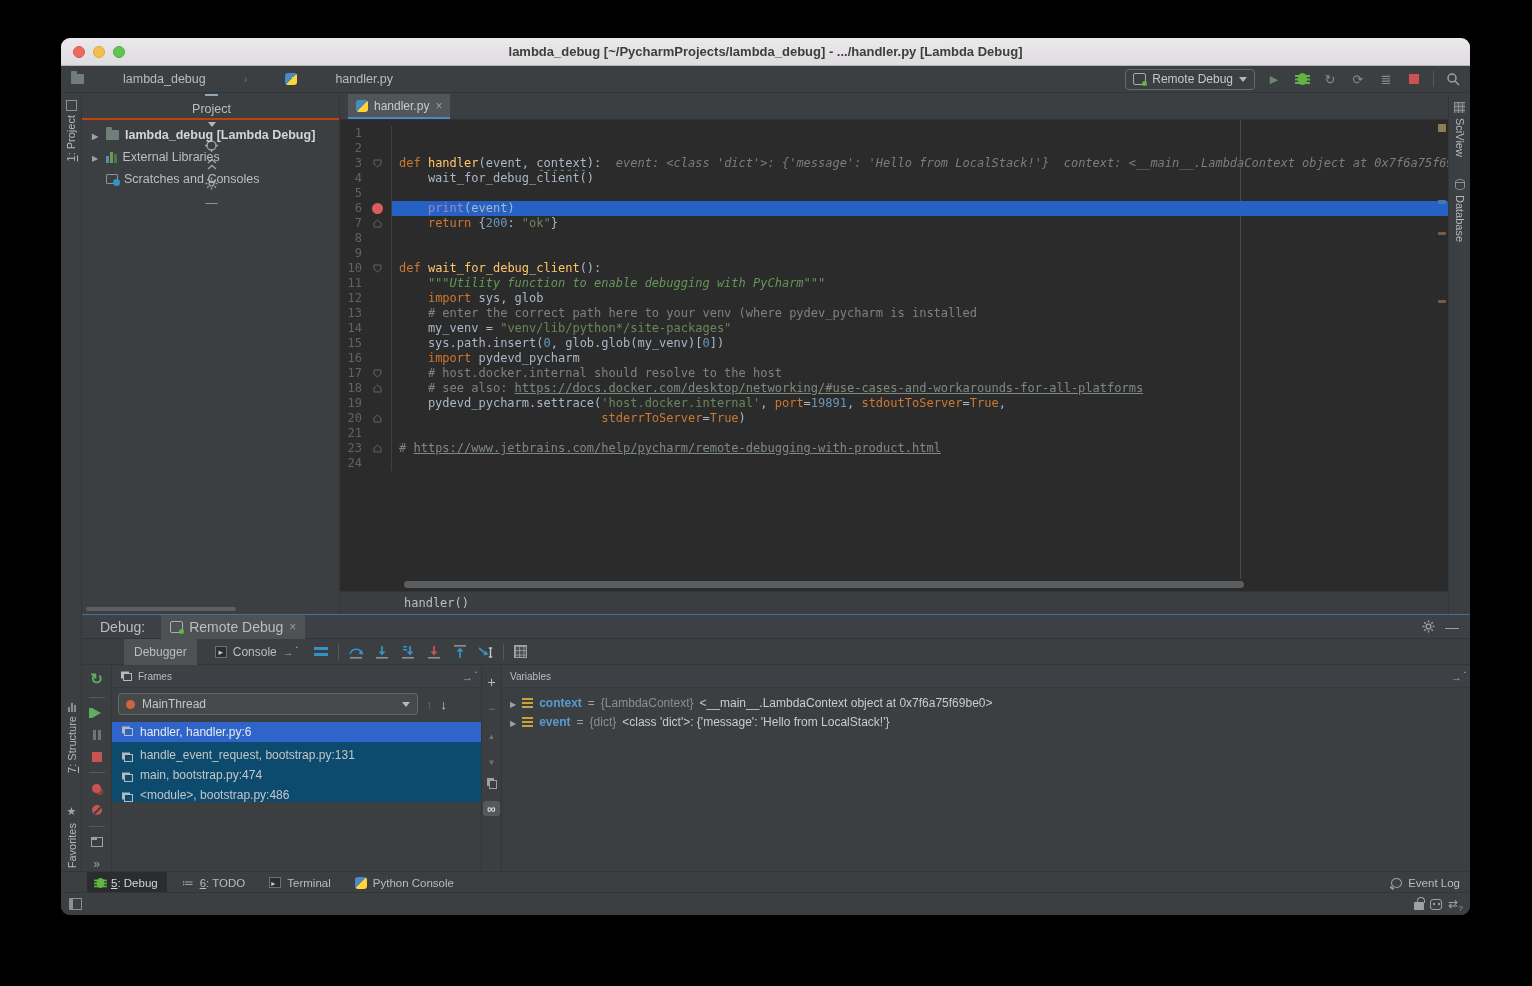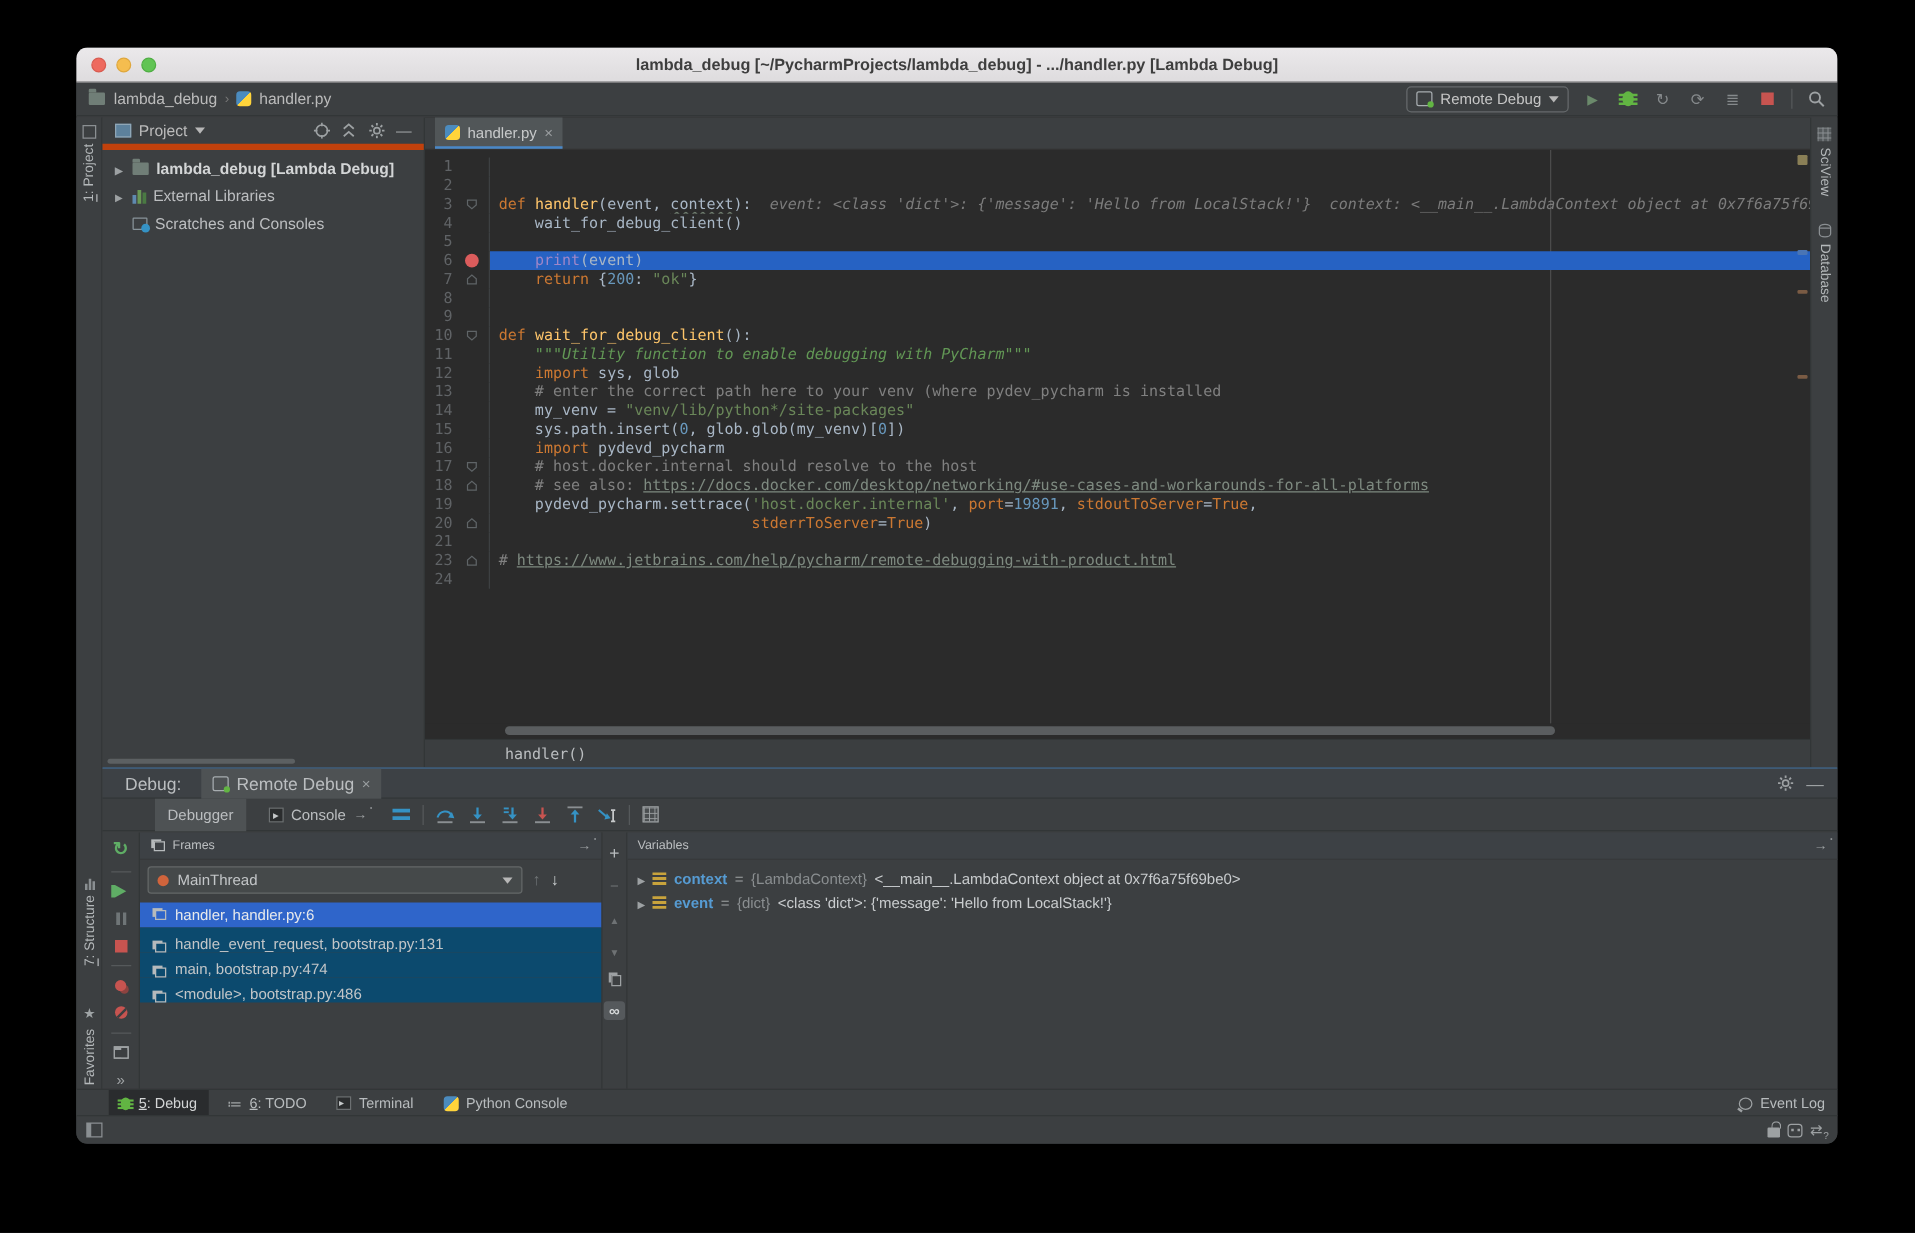--- a/index.html
+++ b/index.html
@@ -15,21 +15,21 @@
               border-bottom:1px solid #b7b5b7; display:flex; align-items:center; }
   .lights { position:absolute; left:12px; top:0; height:28px; display:flex; align-items:center; gap:8px; }
   .light { width:12px; height:12px; border-radius:50%; }
   .light.red{ background:#ee6a5f; border:1px solid #d95b50;}
   .light.yellow{ background:#f5bd4f; border:1px solid #dfa73c;}
   .light.green{ background:#61c454; border:1px solid #4fae43;}
   .mac-title { width:100%; text-align:center; font-size:13px; font-weight:bold; color:#3e3e3e; }
 
   
   .navbar { height:27px; background:#3c3f41; border-bottom:1px solid #323637;
-            display:flex; align-items:center; padding:0 8px 0 10px; color:#bbbbbb; font-size:12.5px; }
+            display:flex; align-items:center; padding:0 8px 0 10px; color:#bbbbbb; font-size:12.5px;gap:32px; }
   .crumb { color:#bbbbbb; }
   .crumb-sep { color:#777; margin:0 6px; font-size:11px; }
   .nav-right { margin-left:auto; display:flex; align-items:center; gap:10px; }
   .runcfg { display:flex; align-items:center; gap:6px; border:1px solid #666a6c; border-radius:4px;
             height:21px; padding:0 7px; }
   .runcfg-label { font-size:12px; color:#c7c7c7; }
   .cfg-ic { position:relative; width:13px; height:12px; border:1px solid #a7adb0; border-radius:2px; }
   .cfg-ic::after{ content:''; position:absolute; right:-2px; bottom:-2px; width:5px; height:5px;
                   border-radius:50%; background:#62b543; }
   .chev-down { width:0; height:0; border-left:4px solid transparent; border-right:4px solid transparent;
@@ -53,21 +53,21 @@
   .mini-ic { width:11px; height:11px; border:1px solid #8a8f92; }
   .mini-bars { width:11px; height:11px; display:flex; align-items:flex-end; gap:1px; justify-content:center;}
   .mini-bars i { width:2px; background:#8a8f92; display:block; }
   .star::before{ content:'★'; color:#9fa4a6; font-size:11px; }
 
   .main { position:absolute; left:21px; top:56px; right:0; height:520px; display:flex; }
 
   
   .project { width:258px; background:#3c3f41; border-right:1px solid #323637; position:relative; }
   .proj-head { height:26px; display:flex; align-items:center; padding:0 8px 0 10px; gap:6px;
-               color:#bbbbbb; font-size:12.5px; border-bottom:5px solid #c2410c; }
+               color:#bbbbbb; font-size:12.5px; border-bottom:2px solid #c2410c;flex-direction:column; }
   .proj-title-ic { width:13px; height:11px; background:#5d819c; border:1px solid #8fa6b6; }
   .proj-head .grow { flex:1; }
   .hic { width:16px; height:16px; display:flex; align-items:center; justify-content:center; color:#9da1a3; }
   .proj-tree { padding-top:4px; }
   .tree-row { height:22px; display:flex; align-items:center; gap:6px; padding-left:8px;
               font-size:12.5px; color:#bcbec0; white-space:nowrap; }
   .tree-row.bold { font-weight:bold; color:#d3d5d6; }
   .tree-arrow { width:10px; text-align:center; }
   .tree-arrow.show::before { content:'▶'; font-size:8px; color:#9da1a3; }
   .folder { width:13px; height:10px; background:#707e77; border-radius:1px; position:relative; }

